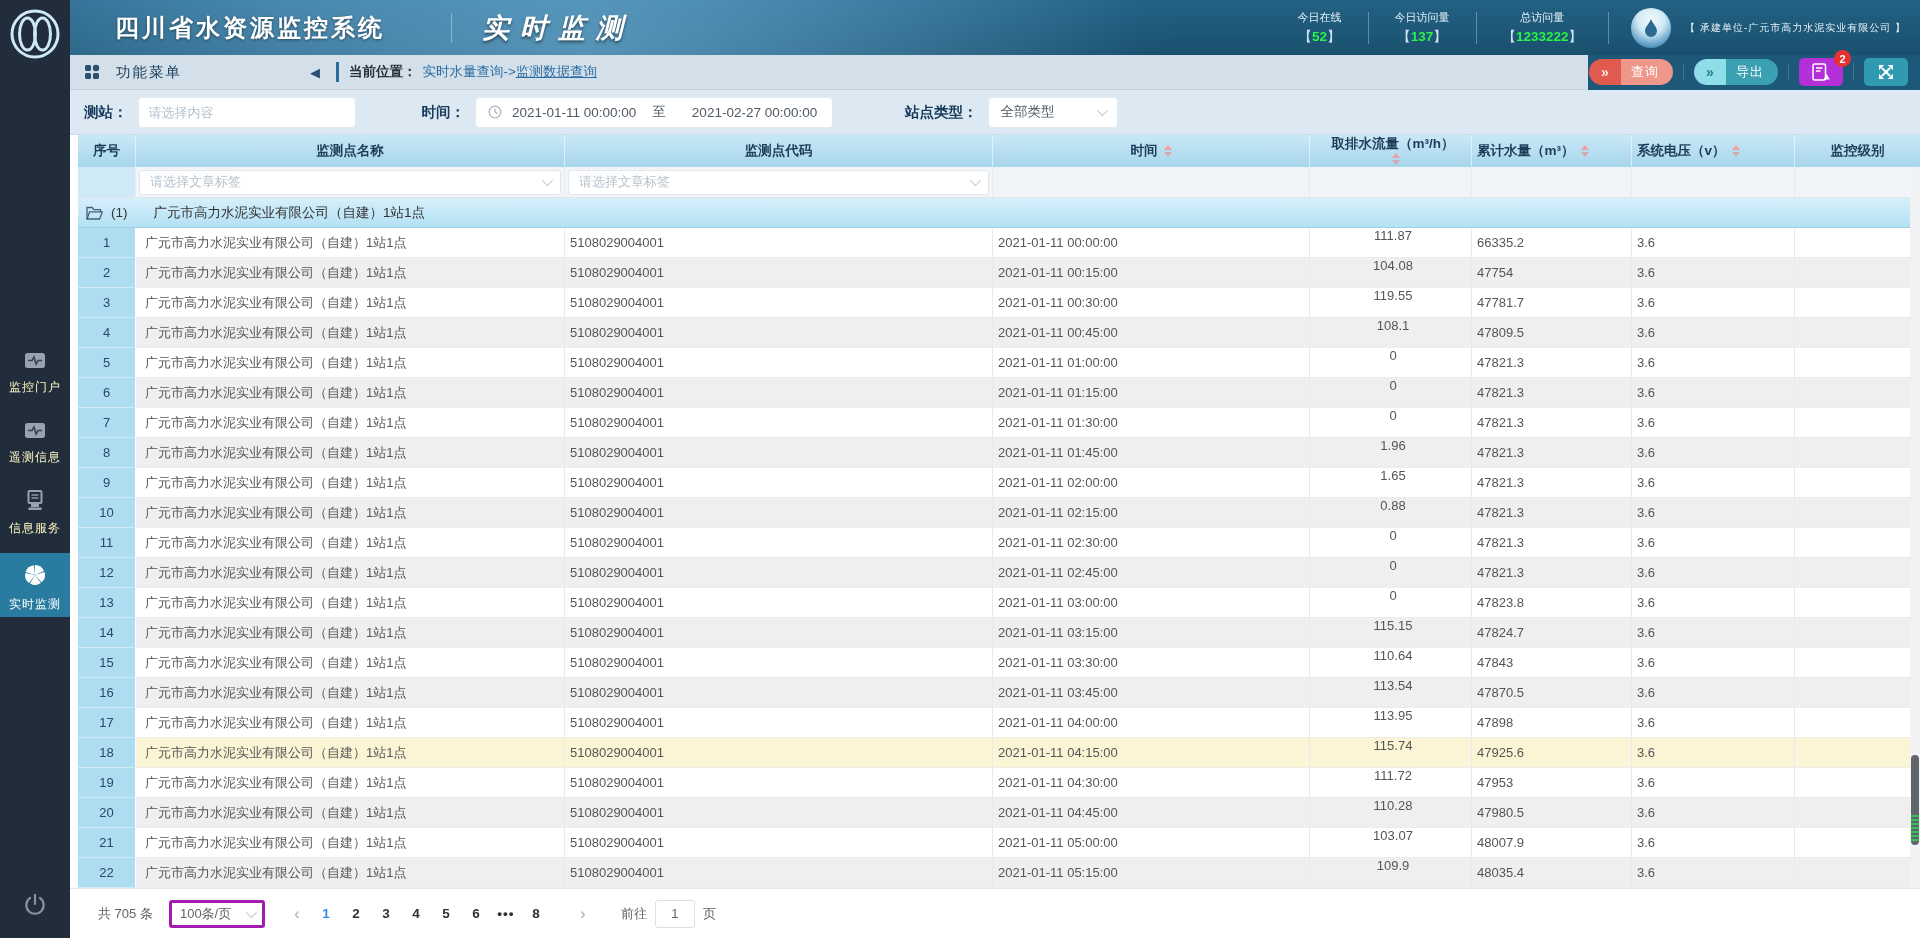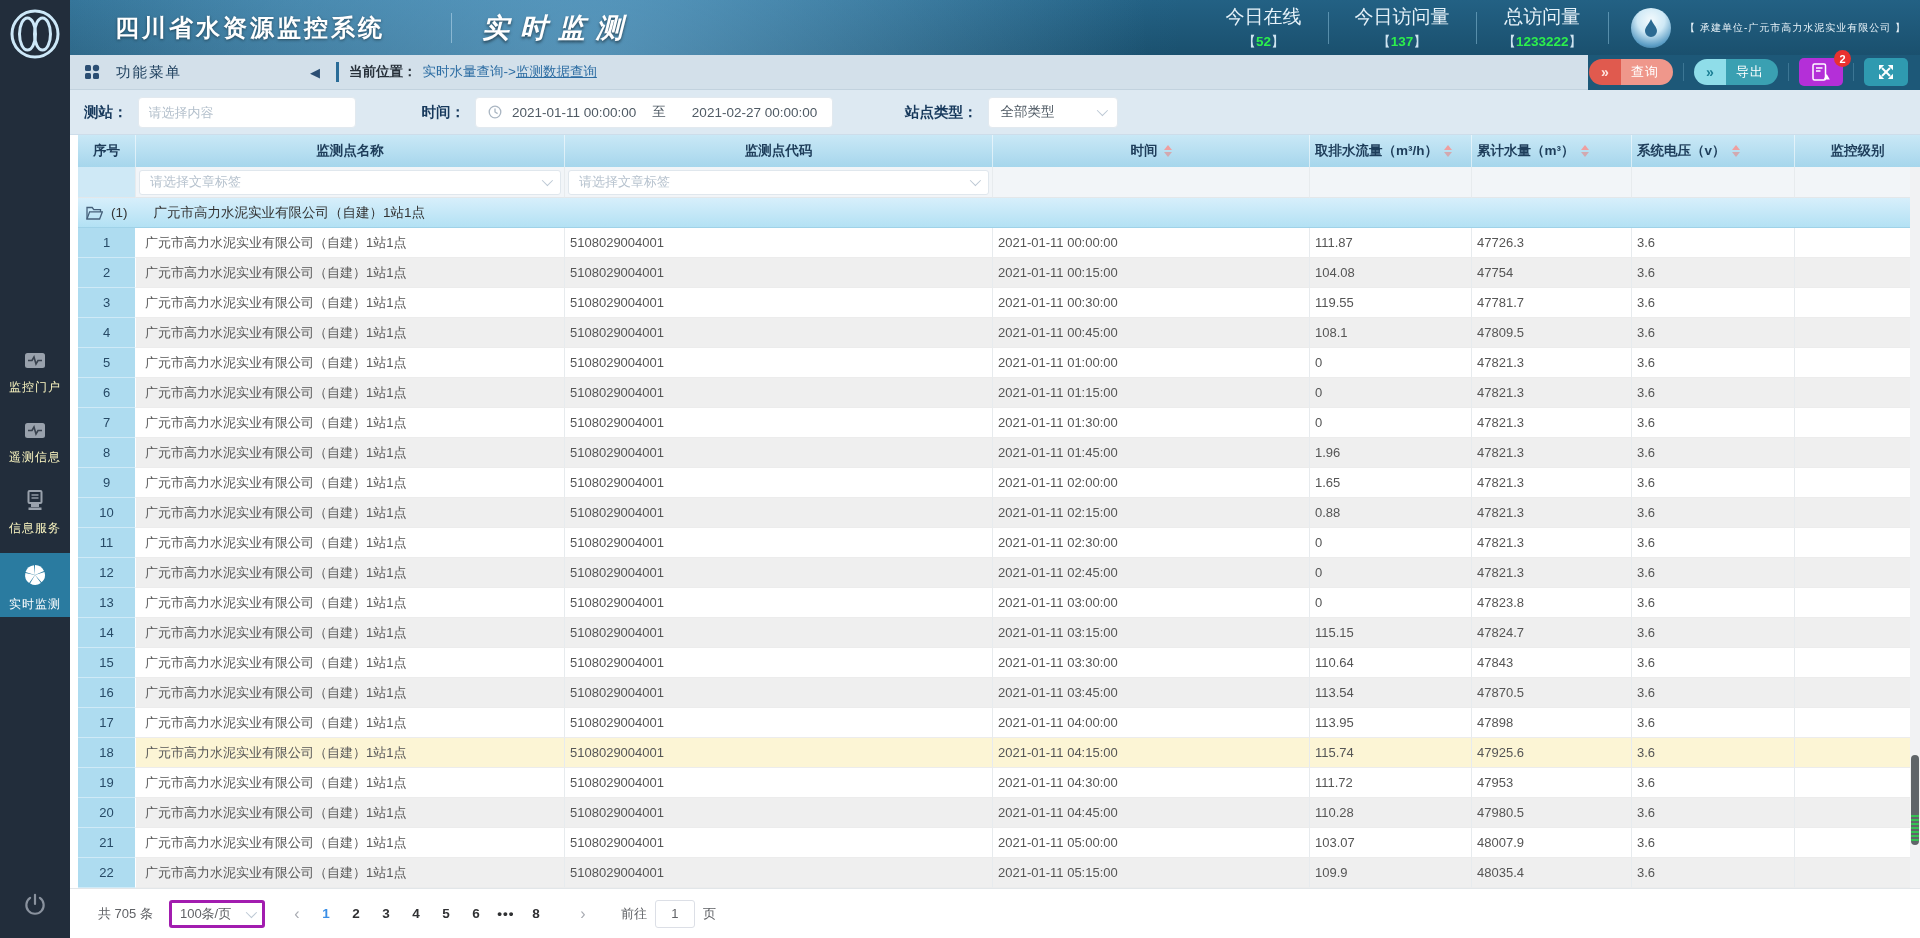--- a/index.html
+++ b/index.html
@@ -25,21 +25,21 @@
       radial-gradient(circle at 520px 130%, rgba(130,195,235,.50), transparent 42%),
       radial-gradient(circle at 220px -30%, rgba(95,165,205,.35), transparent 55%),
       linear-gradient(180deg,#236184 0%,#1a506e 100%);
     display:flex; align-items:center; color:#fff; }
   .htitle { margin-left:45px; font-size:24px; font-weight:bold; letter-spacing:3px; text-shadow:0 1px 3px rgba(0,0,0,.45); }
   .hsep { margin-left:66px; width:1px; height:30px; background:rgba(210,235,250,.45); }
   .hmodule { margin-left:30px; font-family:"DejaVu Serif","Liberation Serif",serif; font-style:italic; font-weight:bold;
     font-size:27px; letter-spacing:11px; text-shadow:0 2px 3px rgba(0,0,0,.5); }
   .hstats { margin-left:auto; display:flex; align-items:center; }
   .stat { text-align:center; padding:0 26px; }
-  .stat .sl { font-size:19px; color:#e6f2f9; }
+  .stat .sl { font-size:11px; color:#e6f2f9; }
   .stat .sv { font-size:13.5px; margin-top:3px; color:#cfe4f0; }
   .stat .sv b { color:#2cf04c; font-weight:bold; }
   .vline { width:1px; height:32px; background:rgba(160,210,235,.45); }
   .avatar { margin-left:22px; width:40px; height:40px; border-radius:50%; overflow:hidden;
     background:radial-gradient(circle at 50% 30%, #f3fafd 0%, #cfe9f6 40%, #5a9cc4 75%, #23546f 100%);
     display:flex; align-items:center; justify-content:center; }
   .unit { margin-left:14px; margin-right:14px; font-size:10px; color:#eaf4fa; letter-spacing:1px; }
 
   
   .toolbar { position:absolute; top:55px; left:0; width:1850px; height:35px; background:#d3e0ea;
@@ -88,21 +88,21 @@
   .thead { position:absolute; top:135px; left:8px; width:1842px; height:32px; display:flex;
     background:linear-gradient(180deg,#c9e8f6 0%,#a6d6ec 100%); }
   .hcell { height:32px; display:flex; align-items:center; justify-content:center; font-size:13.5px; font-weight:bold;
     color:#1e3d5a; border-right:1px solid rgba(255,255,255,.55); }
   .hcell.left { justify-content:flex-start; padding-left:5px; }
   .carets { display:inline-flex; flex-direction:column; margin-left:6px; gap:2px; }
   .carets i { display:block; width:0; height:0; border-left:4px solid transparent; border-right:4px solid transparent; }
   .carets .up { border-bottom:5px solid #ef9f9f; }
   .carets .dn { border-top:5px solid #d3a9b0; }
   .c0{width:58px;} .c1{width:429px;} .c2{width:428px;} .c3{width:317px;}
-  .c4{width:162px;} .c5{width:160px;} .c6{width:163px;} .c7{width:125px; border-right:none;}
+  .c4{width:162px;flex-direction:column;} .c5{width:160px;} .c6{width:163px;} .c7{width:125px; border-right:none;}
 
   .subfilter { position:absolute; top:167px; left:8px; width:1842px; height:31px; display:flex; background:#f2f5f8; }
   .sfcell { height:31px; border-right:1px solid #e7ebee; border-bottom:1px solid #e3e7ea; display:flex; align-items:center; }
   .sfcell.c0 { background:#cfe9f6; }
   .sfsel { margin:0 3px; flex:1; height:25px; background:#fff; border:1px solid #e0e7ed; border-radius:3px;
     display:flex; align-items:center; justify-content:space-between; padding:0 10px; cursor:pointer; }
   .sfsel .ph { font-size:13px; color:#b6c2ce; }
 
   .grouprow { position:absolute; top:198px; left:8px; width:1842px; height:30px; display:flex; align-items:center;
     background:linear-gradient(180deg,#d7effb 0%,#b3e1f4 100%); border-bottom:1px solid #9fd2e8; cursor:pointer; }
@@ -368,21 +368,21 @@
     <span class="gname">广元市高力水泥实业有限公司（自建）1站1点</span>
   </div>
 
   <div class="tbody">
   <div class="trow">
     <div class="cell c0">1</div>
     <div class="cell c1">广元市高力水泥实业有限公司（自建）1站1点</div>
     <div class="cell c2">5108029004001</div>
     <div class="cell c3">2021-01-11 00:00:00</div>
     <div class="cell c4">111.87</div>
-    <div class="cell c5">47726.3</div>
+    <div class="cell c5">66335.2</div>
     <div class="cell c6">3.6</div>
     <div class="cell c7"></div>
   </div>
 
   <div class="trow">
     <div class="cell c0">2</div>
     <div class="cell c1">广元市高力水泥实业有限公司（自建）1站1点</div>
     <div class="cell c2">5108029004001</div>
     <div class="cell c3">2021-01-11 00:15:00</div>
     <div class="cell c4">104.08</div>

